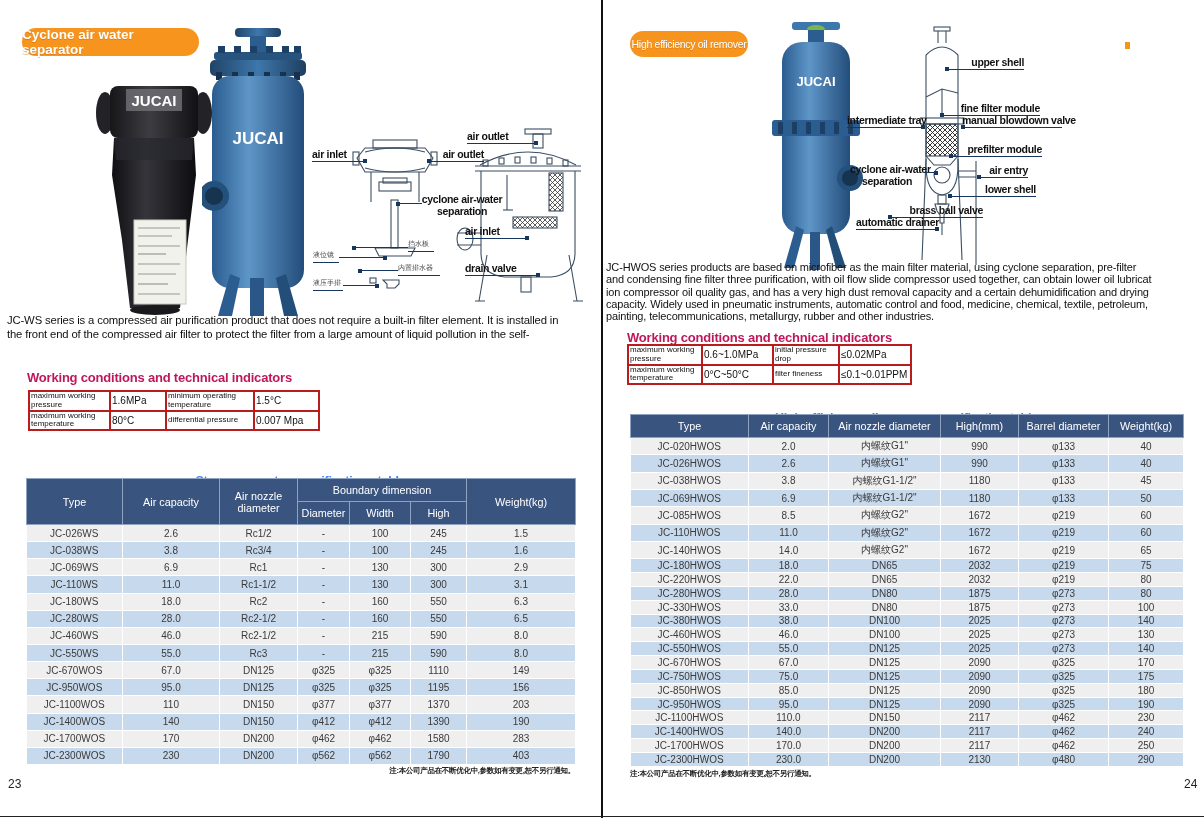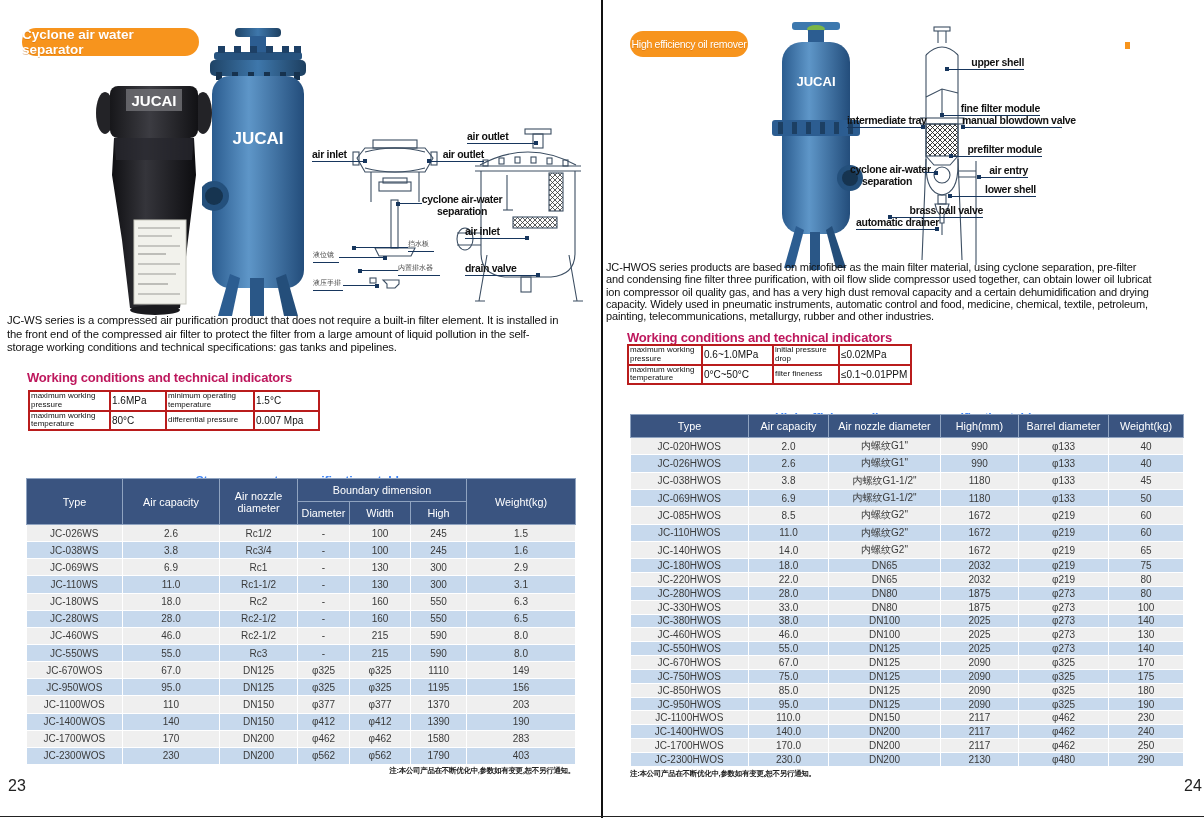--- a/index.html
+++ b/index.html
@@ -43,21 +43,21 @@
   table.spec td{font-size:10px;color:#3a3a3a;text-align:center;vertical-align:middle;
                 border-right:1px solid #fff;border-bottom:1px solid #fff;padding:0;}
   table.spec tbody tr:nth-child(odd){background:#EFEFEF;}
   table.spec tbody tr:nth-child(even){background:#C7D9ED;}
   table.spec.l{left:26px;top:478px;width:549px;height:287px;}
   table.spec.l thead tr{height:23px;}
   table.spec.r{left:630px;top:414px;width:553px;height:353px;}
   table.spec.r thead tr{height:23px;}
 
   .footnote{position:absolute;font-size:7.5px;color:#222;font-weight:bold;letter-spacing:-0.3px;}
-  .pageno{position:absolute;font-size:16px;color:#222;text-align:center;}
+  .pageno{position:absolute;font-size:12px;color:#222;text-align:center;}
 
   
   .dlabel{position:absolute;font-size:10.5px;font-weight:bold;color:#111;letter-spacing:-0.3px;
           border-bottom:1px solid #17365D;line-height:12px;padding-bottom:1px;white-space:nowrap;}
   .dlabel.tr{text-align:right;}
   .dlabel.nd{border-bottom:none;}
   .dlabel.cn{font-size:7px;font-weight:normal;color:#444;letter-spacing:0;}
   .dot-l::before,.dot-r::after{content:"";position:absolute;width:4px;height:4px;background:#17365D;bottom:-2px;}
   .dot-l::before{left:-1px;}
   .dot-r::after{right:-1px;}
@@ -235,21 +235,20 @@
         <span class="dt r"></span>
       </div>
 
     <span class="dlabel dot-r" style="left:467px;top:130px;width:70px;">air outlet</span>
     <span class="dlabel dot-r" style="left:465px;top:225px;width:63px;">air inlet</span>
     <span class="dlabel dot-r" style="left:465px;top:262px;width:74px;">drain valve</span>
 
     <div class="intro l">
       <div>JC-WS series is a compressed air purification product that does not require a built-in filter element. It is installed in</div>
       <div>the front end of the compressed air filter to protect the filter from a large amount of liquid pollution in the self-</div>
-      <div>storage working conditions and technical specifications: gas tanks and pipelines.</div>
     </div>
 
     <div class="h-bold" style="left:27px;top:370px;">Working conditions and technical indicators</div>
 
     <table class="wtab l">
       <colgroup>
           <col style="width:81px">
           <col style="width:56px">
           <col style="width:88px">
           <col style="width:65px">

